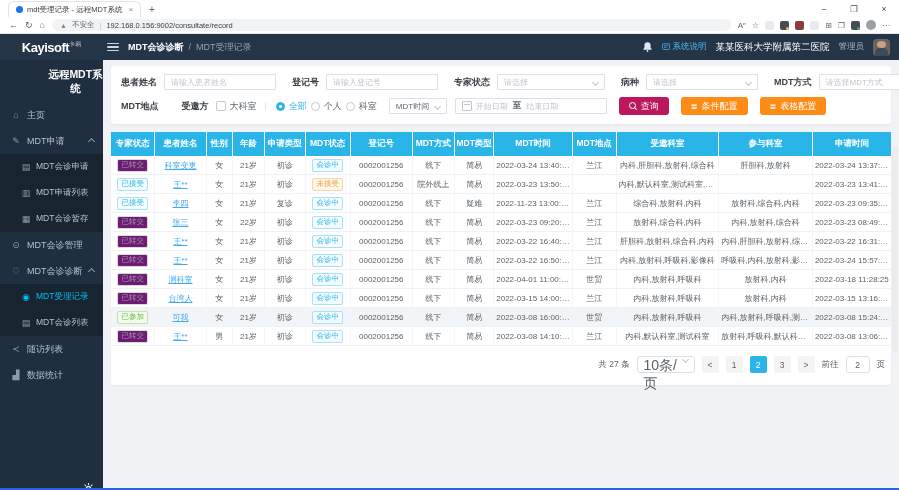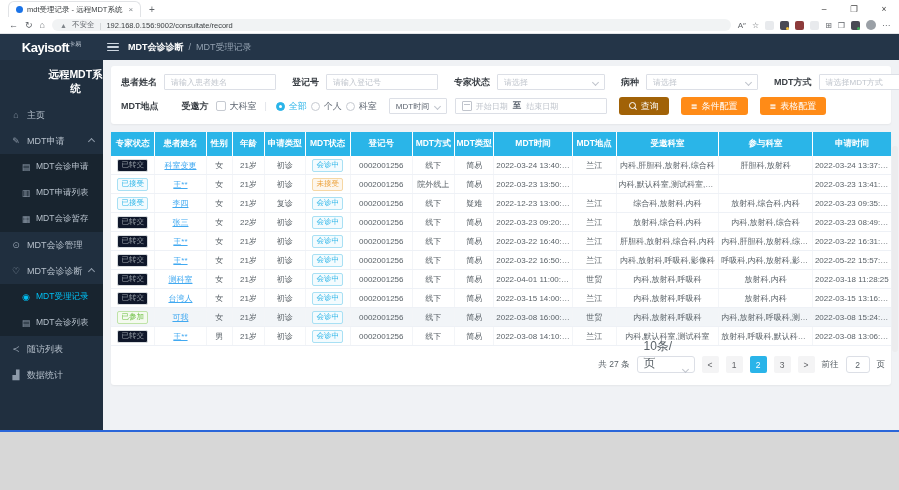--- a/index.html
+++ b/index.html
@@ -1,16 +1,16 @@
 <!DOCTYPE html>
 <html><head>
 <meta charset="utf-8">
 <style>
   html,body{margin:0;padding:0;background:#d7d7d7;}
-  .screen{position:relative;width:899px;height:432px;overflow:hidden;background:#f0f2f5;
+  .screen{position:relative;width:899px;height:490px;overflow:hidden;background:#f0f2f5;
           font-family:"Liberation Sans","DejaVu Sans",sans-serif;}
   
   .tabstrip{height:17px;background:#fff;display:flex;align-items:flex-end;padding-left:8px;position:relative;}
   .tab{display:flex;align-items:center;gap:4px;height:15px;max-width:180px;padding:0 7px;
        background:#fff;border:1px solid #e1e3e6;border-bottom:none;border-radius:6px 6px 0 0;
        font-size:7.5px;color:#3c4043;white-space:nowrap;}
   .favicon{width:7px;height:7px;border-radius:50%;background:#1a73e8;flex:0 0 auto;}
   .tab .close{color:#80868b;font-size:8px;margin-left:2px;}
   .newtab{font-size:10px;color:#5f6368;margin-left:8px;line-height:14px;}
   .winctl{position:absolute;right:0;top:0;height:17px;display:flex;align-items:center;}
@@ -74,46 +74,46 @@
   .opt{font-size:9px;color:#5d6570;margin-right:4px;}
   .vsep{color:#dcdfe6;margin:0 9px 0 4px;font-size:9px;}
   .radio{width:9px;height:9px;border:1px solid #c6cad1;border-radius:50%;margin-right:4px;box-sizing:border-box;background:#fff;display:flex;align-items:center;justify-content:center;}
   .radio.on{background:#2ab4e9;border-color:#2ab4e9;}
   .radio.on i{display:block;width:3px;height:3px;border-radius:50%;background:#fff;}
   .opt.on{color:#2ab4e9;}
   .cal{width:8px;height:8px;border:1px solid #c0c4cc;border-radius:1px;position:relative;margin-right:4px;flex:0 0 auto;}
   .cal::before{content:"";position:absolute;left:1px;right:1px;top:2px;height:1px;background:#c0c4cc;}
   .to{color:#5d6570;font-weight:bold;margin:0 5px;font-size:8.5px;}
   .btn{height:18px;border:none;border-radius:3px;color:#fff;font-size:9px;display:flex;align-items:center;gap:4px;padding:0 10px;cursor:pointer;font-family:inherit;}
-  .btn-search{background:#a16207;margin-left:2px;}
+  .btn-search{background:#be185d;margin-left:2px;}
   .btn-orange{background:#ff8b17;margin-left:12px;}
   .mag{position:relative;width:8px;height:8px;}
   .mag::before{content:"";position:absolute;left:0;top:0;width:5px;height:5px;border:1px solid #fff;border-radius:50%;}
   .mag::after{content:"";position:absolute;left:5.5px;top:6px;width:3px;height:1px;background:#fff;transform:rotate(45deg);}
   .cfgic{font-size:8px;color:#fff;}
   
   .tablecard{margin-top:8px;padding-bottom:4px;}
   table{width:100%;border-collapse:collapse;table-layout:fixed;}
   th{background:#2ab5e8;color:#fff;font-size:8.5px;font-weight:bold;height:24px;padding:0 1px;
      border-right:1px solid rgba(255,255,255,.45);white-space:nowrap;overflow:hidden;}
   th:last-child{border-right:none;}
   td{font-size:8px;color:#5a6268;text-align:center;height:18px;padding:0 2px;
      border-bottom:1px solid #eef1f6;border-right:1px solid #f3f5f8;
      white-space:nowrap;overflow:hidden;text-overflow:ellipsis;}
   td:last-child{border-right:none;}
   tr.hl td{background:#f2f5f8;}
   .badge{display:inline-block;border:1px solid;border-radius:2px;font-size:7.5px;line-height:10px;padding:0.5px 3px;}
-  .b-gray{color:#98a0a8;border-color:#d8dcdf;background:#0f172a;font-family:Liberation Mono, monospace;}
+  .b-gray{color:#98a0a8;border-color:#d8dcdf;background:#701a75;font-family:Liberation Mono, monospace;}
   .b-cyan{color:#2cb5e8;border-color:#a8e0f4;background:#f3fbfe;}
   .b-green{color:#6abf40;border-color:#bfe3a8;background:#f4faef;}
   .b-orange{color:#eda23c;border-color:#f6d7a4;background:#fdf6ec;}
   .plink{color:#41a9f1;text-decoration:underline;cursor:pointer;}
   
   .pager{display:flex;align-items:center;justify-content:flex-end;gap:7px;padding:10px 6px 8px;font-size:8.5px;color:#5a6268;}
-  .psel{border:1px solid #dcdfe6;border-radius:3px;height:17px;width:58px;display:flex;align-items:flex-end;justify-content:space-between;padding:0 6px;color:#5a6268;font-size:12px;box-sizing:border-box;}
+  .psel{border:1px solid #dcdfe6;border-radius:3px;height:17px;width:58px;display:flex;align-items:flex-start;justify-content:space-between;padding:0 6px;color:#5a6268;font-size:14px;box-sizing:border-box;}
   .pbtn{min-width:17px;height:17px;background:#f4f4f5;border-radius:2px;display:flex;align-items:center;justify-content:center;color:#606266;font-size:8.5px;cursor:pointer;padding:0 2px;box-sizing:border-box;}
   .pbtn.active{background:#2ab4e9;color:#fff;}
   .goto-input{width:22px;height:15px;border:1px solid #dcdfe6;border-radius:3px;text-align:center;font-size:8.5px;color:#5a6268;font-family:inherit;padding:0;}
   .vscroll{position:absolute;right:1px;top:146px;width:6px;height:206px;background:#ececee;border-radius:3px;}
   .bottomline{position:absolute;left:0;right:0;bottom:0;height:2px;background:#2a66d9;}
 </style>
 </head>
 <body>
 
 <div class="screen">
@@ -166,20 +166,36 @@
     </div>
     <div class="collapse">
         <i></i>
         <i></i>
         <i></i>
       </div>
     <div class="crumbs">
       <span class="crumb-root">MDT会诊诊断</span>
       <span class="crumb-sep">/</span>
       <span class="crumb-cur">MDT受理记录</span>
+    </div>
+    <div class="hdr-right">
+      <svg width="11" height="12" viewBox="0 0 16 16">
+          <path d="M8 1a4.5 4.5 0 0 0-4.5 4.5V9L2 11v1h12v-1l-1.5-2V5.5A4.5 4.5 0 0 0 8 1z" fill="#dfe7ef"></path>
+          <circle cx="8" cy="13.8" r="1.3" fill="#dfe7ef"></circle>
+        </svg>
+      <span class="sysdoc">
+        <svg width="8" height="8" viewBox="0 0 10 10">
+            <rect x="0.5" y="1" width="9" height="7" rx="1" fill="none" stroke="#4fb6f2"></rect>
+            <path d="M2.5 3.5h5M2.5 5.5h3" stroke="#4fb6f2" stroke-width="0.9"></path>
+          </svg>
+        <span>系统说明</span>
+      </span>
+      <span class="hosp">某某医科大学附属第二医院</span>
+      <span class="role">管理员</span>
+      <span class="avatar"></span>
     </div>
   </div>
 
   <div class="appbody">
 
     <div class="sidebar">
       <div class="systitle">远程MDT系统</div>
 
       <div class="mi">
         <span class="ic">⌂</span>
@@ -399,21 +415,21 @@
               <tr>
                 <td><span class="badge b-cyan">已接受</span></td>
                 <td><span class="plink">李四</span></td>
                 <td>女</td>
                 <td>21岁</td>
                 <td>复诊</td>
                 <td><span class="badge b-cyan">会诊中</span></td>
                 <td>0002001256</td>
                 <td>线下</td>
                 <td>疑难</td>
-                <td>2022-12-23 13:00:00</td>
+                <td>2022-11-23 13:00:00</td>
                 <td>兰江</td>
                 <td>综合科,放射科,内科</td>
                 <td>放射科,综合科,内科</td>
                 <td>2022-03-23 09:35:39</td>
               </tr>
               <tr>
                 <td><span class="badge b-gray">已转交</span></td>
                 <td><span class="plink">张三</span></td>
                 <td>女</td>
                 <td>22岁</td>
@@ -451,21 +467,21 @@
                 <td>21岁</td>
                 <td>初诊</td>
                 <td><span class="badge b-cyan">会诊中</span></td>
                 <td>0002001256</td>
                 <td>线下</td>
                 <td>简易</td>
                 <td>2022-03-22 16:50:00</td>
                 <td>兰江</td>
                 <td>内科,放射科,呼吸科,影像科</td>
                 <td>呼吸科,内科,放射科,影像科</td>
-                <td>2022-05-22 15:57:03</td>
+                <td>2022-03-24 15:57:03</td>
               </tr>
               <tr>
                 <td><span class="badge b-gray">已转交</span></td>
                 <td><span class="plink">测科室</span></td>
                 <td>女</td>
                 <td>21岁</td>
                 <td>初诊</td>
                 <td><span class="badge b-cyan">会诊中</span></td>
                 <td>0002001256</td>
                 <td>线下</td>

